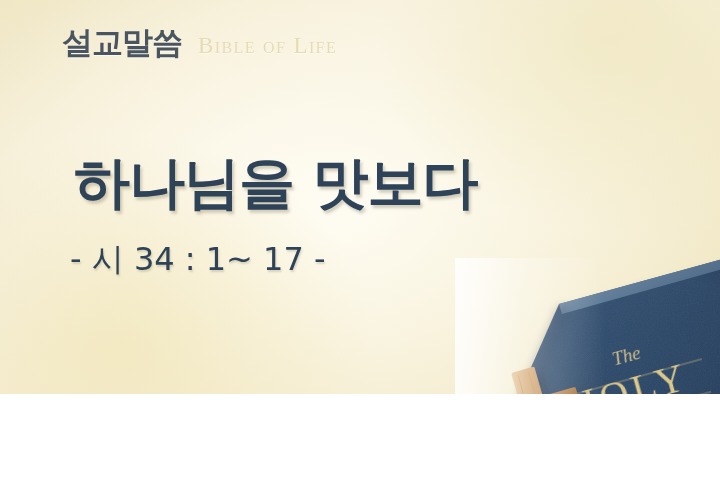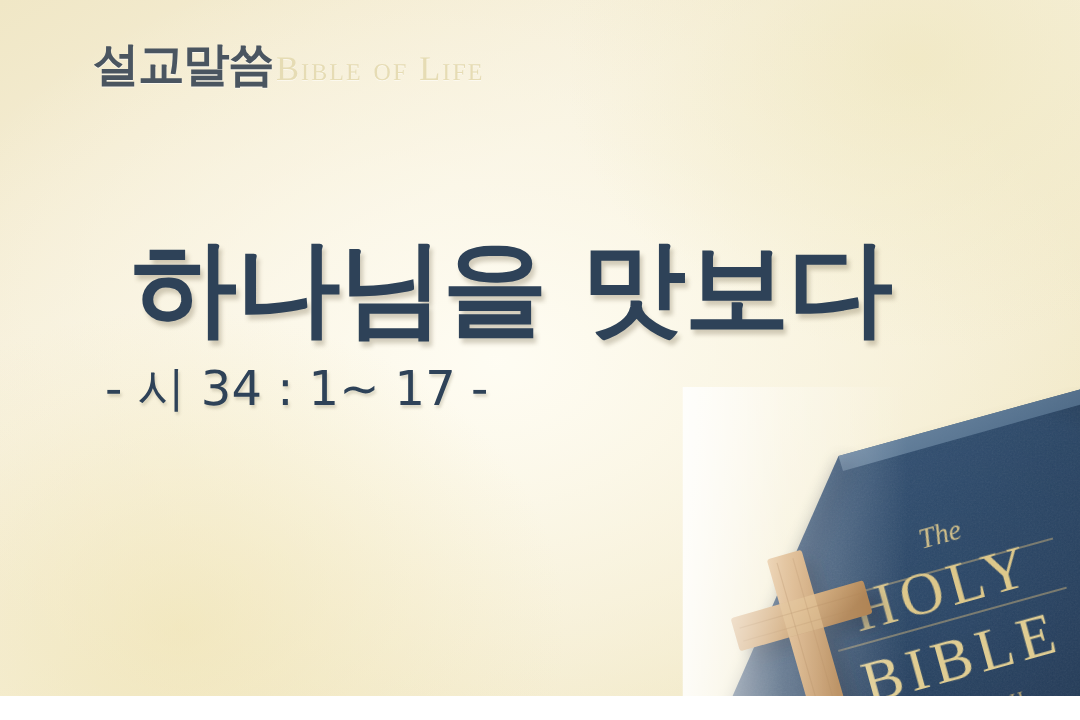--- a/index.html
+++ b/index.html
@@ -6,21 +6,21 @@
   * { margin:0; padding:0; box-sizing:border-box; }
 
   html, body {
     width:720px; height:480px;
     overflow:hidden;
     font-family:"Liberation Sans", sans-serif;
   }
 
   #slide {
     position:relative;
-    width:720px; height:464px;
+    width:720px; height:394px;
     overflow:hidden;
     background:
       radial-gradient(ellipse 520px 360px at 46% 52%,
                       rgba(255,253,244,0.95) 0%,
                       rgba(252,248,233,0.55) 45%,
                       rgba(250,244,222,0.0) 78%),
       linear-gradient(150deg,
                       #f0e7c6 0%,
                       #f4ecd2 16%,
                       #f7f1de 34%,
@@ -57,29 +57,29 @@
     text-shadow:0 1px 0 rgba(255,255,255,0.55);
     white-space:nowrap;
   }
   #logo-en {
     font-family:"Liberation Serif", serif;
     font-size:23px;
     font-variant:small-caps;
     letter-spacing:1.4px;
     color:#e6dcb4;
     text-shadow:0 1px 0 rgba(255,255,255,0.5);
-    margin-left:2px;
+    margin-left:16px;
     white-space:nowrap;
   }
 
   
   #title {
-    position:absolute; left:88px; top:146px;
-    font-family:"DejaVu Sans", sans-serif;
-    font-size:70px;
+    position:absolute; left:74px; top:146px;
+    font-family:"DejaVu Sans", sans-serif;
+    font-size:56px;
     font-weight:700;
     letter-spacing:-1px;
     color:#2e4258;
     text-shadow:2px 3px 3px rgba(120,110,80,0.32);
     white-space:nowrap;
   }
 
   #reference {
     position:absolute; left:70px; top:238px;
     font-family:"DejaVu Sans", sans-serif;

